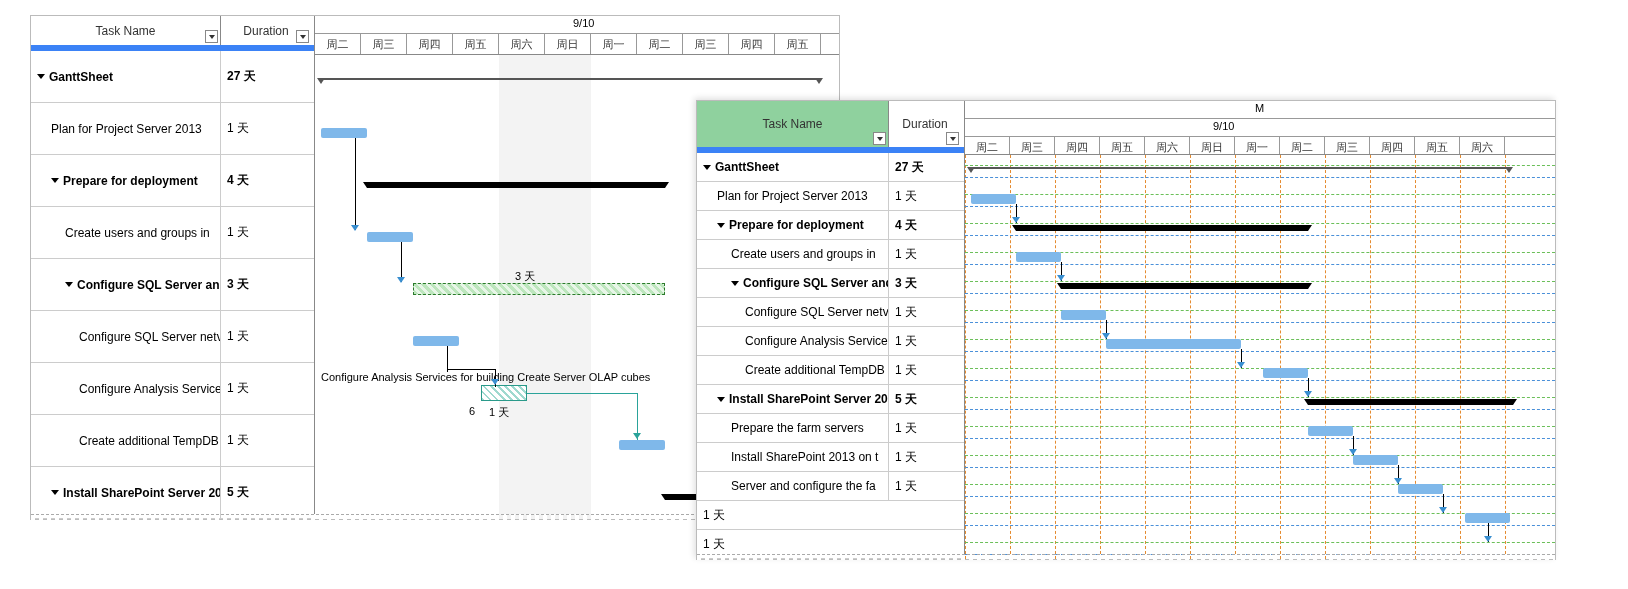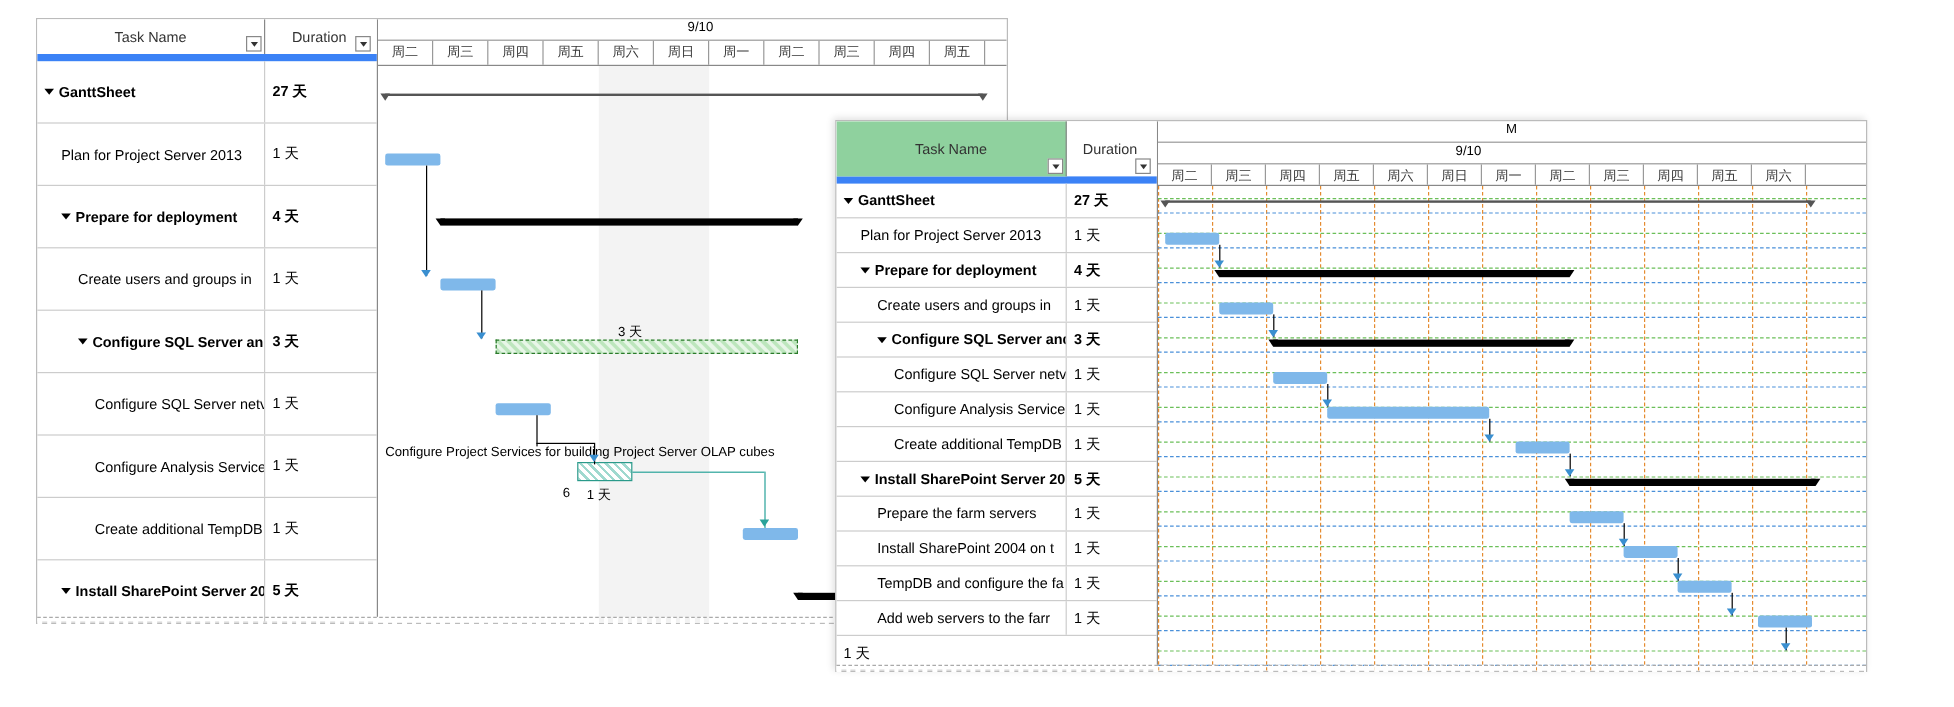--- a/index.html
+++ b/index.html
@@ -336,21 +336,21 @@
           <div class="vline" style="left: 460px; opacity: 0;"></div>
           <div class="vline" style="left: 506px; opacity: 0;"></div>
           <div class="summary-bar thin" style="left: 6px; width: 498px; top: 23px;"></div>
           <div class="bar" style="left: 6px; width: 46px; top: 73px;"></div>
           <div class="summary-bar" style="left: 52px; width: 298px; top: 127px;"></div>
           <div class="bar" style="left: 52px; width: 46px; top: 177px;"></div>
           <div class="tl-label" style="left: 200px; top: 214px;">3 天</div>
           <div class="progress-bar" style="left: 98px; width: 252px; top: 228px;"></div>
           <div class="bar" style="left: 98px; width: 46px; top: 281px;"></div>
           <div class="hatched-bar" style="left: 166px; width: 46px; top: 330px;"></div>
-          <div class="tl-label" style="left: 6px; top: 316px;">Configure Project Services for building Project Server OLAP cubes</div>
+          <div class="tl-label" style="left: 6px; top: 316px;">Configure Analysis Services for building Create Server OLAP cubes</div>
           <div class="tl-label" style="left: 154px; top: 350px;">6</div>
           <div class="tl-label" style="left: 174px; top: 350px;">1 天</div>
           <div class="bar" style="left: 304px; width: 46px; top: 385px;"></div>
           <div class="summary-bar" style="left: 350px; width: 156px; top: 439px;"></div>
           <div class="link link-v" style="left: 40px; top: 83px; height: 92px; border-left-width: 1px;"></div>
           <div class="arrow-down" style="left: 36px; top: 170px;"></div>
           <div class="link link-v" style="left: 86px; top: 187px; height: 40px; border-left-width: 1px;"></div>
           <div class="arrow-down" style="left: 82px; top: 222px;"></div>
           <div class="link link-v" style="left: 132px; top: 291px; height: 26px; border-left-width: 1px;"></div>
           <div class="link link-h" style="left: 132px; top: 314px; width: 48px; border-top-width: 1px;"></div>
@@ -439,34 +439,31 @@
             <div class="gcell bold" style="width: 72px;">5 天</div>
           </div>
           <div class="grow" style="height: 29px;">
             <div class="gcell" style="width: 192px; padding-left: 34px;">
               <span>Prepare the farm servers</span>
             </div>
             <div class="gcell" style="width: 72px;">1 天</div>
           </div>
           <div class="grow" style="height: 29px;">
             <div class="gcell" style="width: 192px; padding-left: 34px;">
-              <span>Install SharePoint 2004 on t</span>
+              <span>Install SharePoint 2013 on t</span>
             </div>
             <div class="gcell" style="width: 72px;">1 天</div>
           </div>
           <div class="grow" style="height: 29px;">
             <div class="gcell" style="width: 192px; padding-left: 34px;">
-              <span>TempDB and configure the fa</span>
-            </div>
-            <div class="gcell" style="width: 72px;">1 天</div>
-          </div>
-          <div class="grow" style="height: 29px;">
-            <div class="gcell" style="width: 192px; padding-left: 34px;">
-              <span>Add web servers to the farr</span>
-            </div>
+              <span>Server and configure the fa</span>
+            </div>
+            <div class="gcell" style="width: 72px;">1 天</div>
+          </div>
+          <div class="grow" style="height: 29px;">
             <div class="gcell" style="width: 72px;">1 天</div>
           </div>
           <div class="grow" style="height: 29px;">
             <div class="gcell" style="width: 72px;">1 天</div>
           </div>
         </div>
     </div>
     <div class="timeline">
       <div class="tl-header">
         <div class="tl-header-top">

